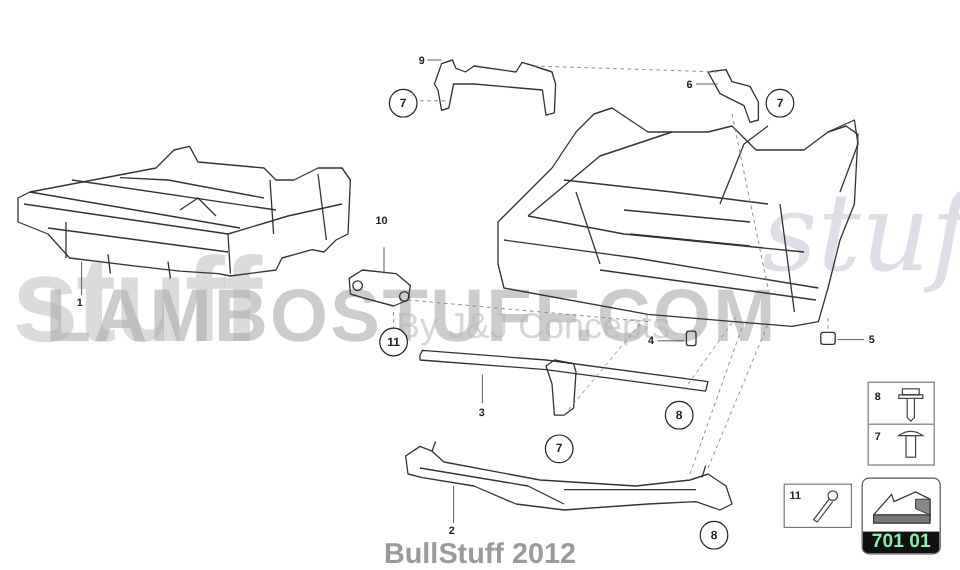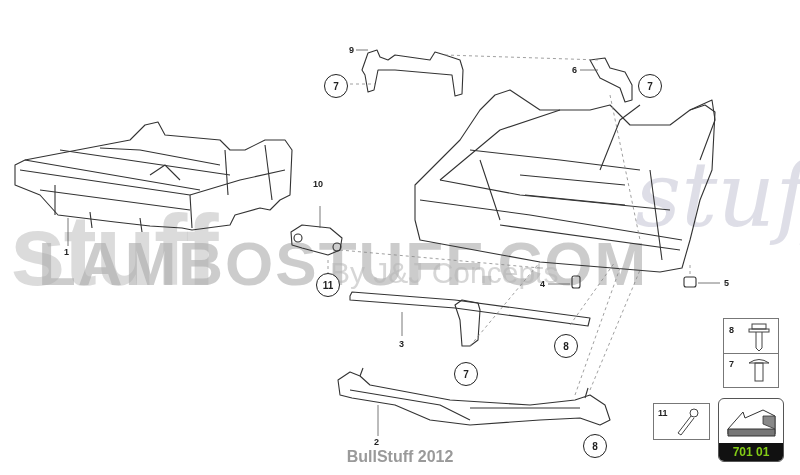--- a/index.html
+++ b/index.html
@@ -5,25 +5,25 @@
   html, body { margin:0; padding:0; background:#ffffff; }
   body { width:800px; height:475px; position:relative; overflow:hidden; font-family:"Liberation Sans", sans-serif; }
   .canvas { position:absolute; left:0; top:0; width:800px; height:475px; }
   .wm { position:absolute; color:#d4d4d4; font-weight:bold; font-family:"Liberation Sans", sans-serif; white-space:nowrap; }
   .wm-lambo { left:10px; top:200px; font-size:100px; letter-spacing:-2px; color:rgba(190,190,190,0.55); line-height:1; }
   .wm-lambostuff { left:38px; top:233px; font-size:62px; letter-spacing:2px; color:rgba(170,170,170,0.6); line-height:1;text-align:right; }
   .wm-sub { left:330px; top:258px; font-size:30px; font-weight:normal; color:rgba(180,180,180,0.55); line-height:1; }
   .wm-stuff { left:635px; top:150px; font-size:90px; font-style:italic; font-weight:normal; font-family:"DejaVu Serif", serif; color:rgba(200,200,215,0.6); line-height:1; }
   .label { position:absolute; font-size:9px; font-weight:bold; color:#222; line-height:1; }
   .callout { position:absolute; width:24px; height:24px; border:1.5px solid #222; border-radius:50%; background:#fff; font-size:10px; font-weight:bold; color:#222; display:flex; align-items:center; justify-content:center; box-sizing:border-box; }
-  .footer { position:absolute; left:0; width:800px; top:448px; text-align:center; font-size:16px; font-weight:bold; color:#9a9a9a; }
+  .footer { position:absolute; left:0; width:800px; top:448px; text-align:center; font-size:24px; font-weight:bold; color:#9a9a9a; }
   .legend-box { position:absolute; border:1px solid #777; background:#fff; box-sizing:border-box; }
   .legend-num { position:absolute; font-size:9px; font-weight:bold; color:#222; }
   .ref-badge { position:absolute; left:718px; top:398px; width:66px; height:64px; border:1.5px solid #555; border-radius:6px; background:#fff; overflow:hidden; box-sizing:border-box; }
-  .ref-code { position:absolute; left:0; bottom:0; width:100%; height:18px; background:#111; color:#84cc16; font-weight:bold; font-size:12px; display:flex; align-items:center; justify-content:center; }
+  .ref-code { position:absolute; left:0; bottom:0; width:100%; height:18px; background:#111; color:#86efac; font-weight:bold; font-size:16px; display:flex; align-items:center; justify-content:center; }
 </style>
 </head>
 <body>
 
 <div class="canvas">
 
   <div class="wm wm-lambo">stuff</div>
   <div class="wm wm-lambostuff">LAMBOSTUFF.COM</div>
   <div class="wm wm-sub">By J&amp;J Concepts</div>
   <div class="wm wm-stuff">stuff</div>

